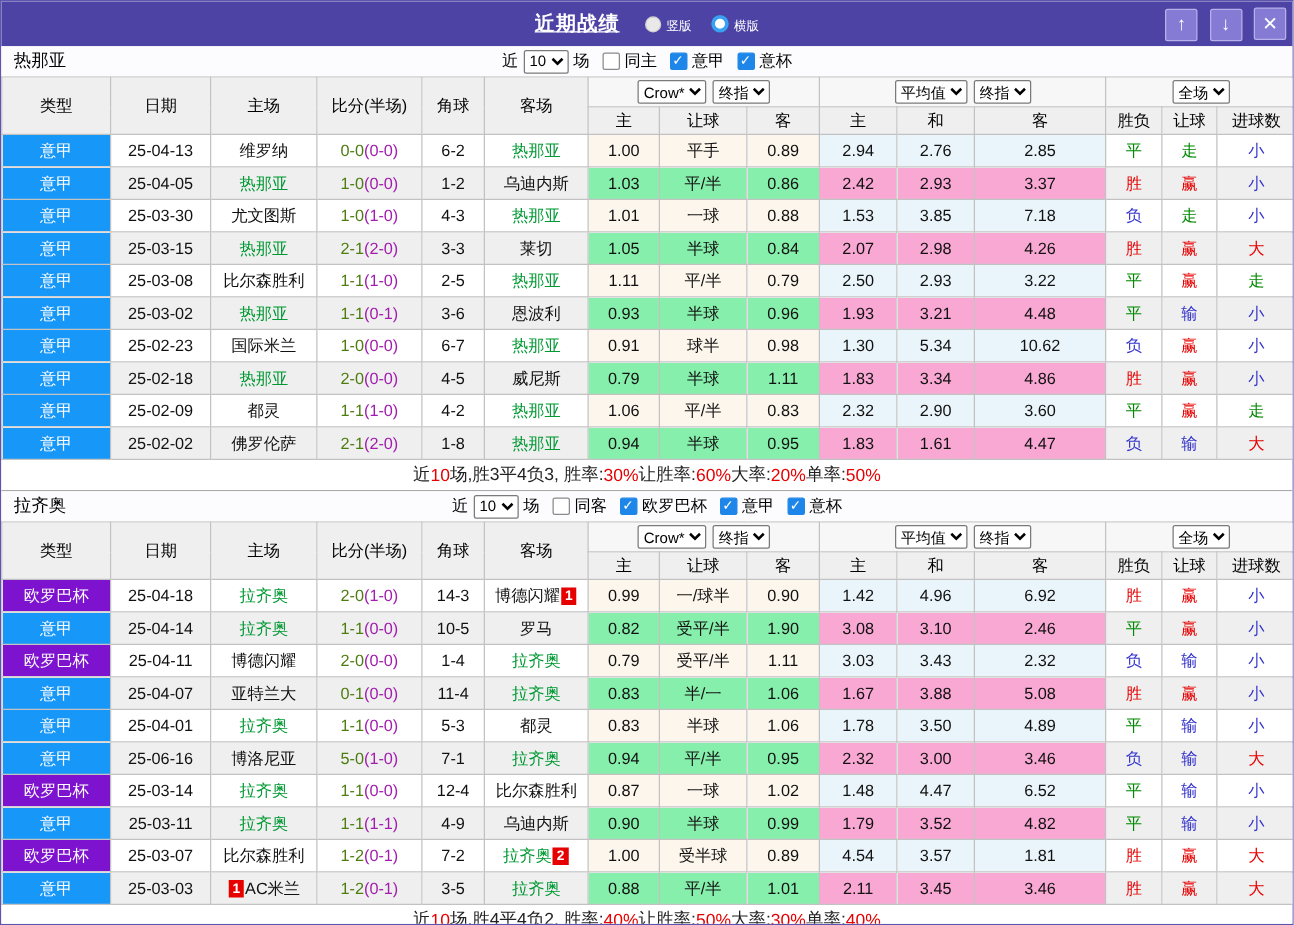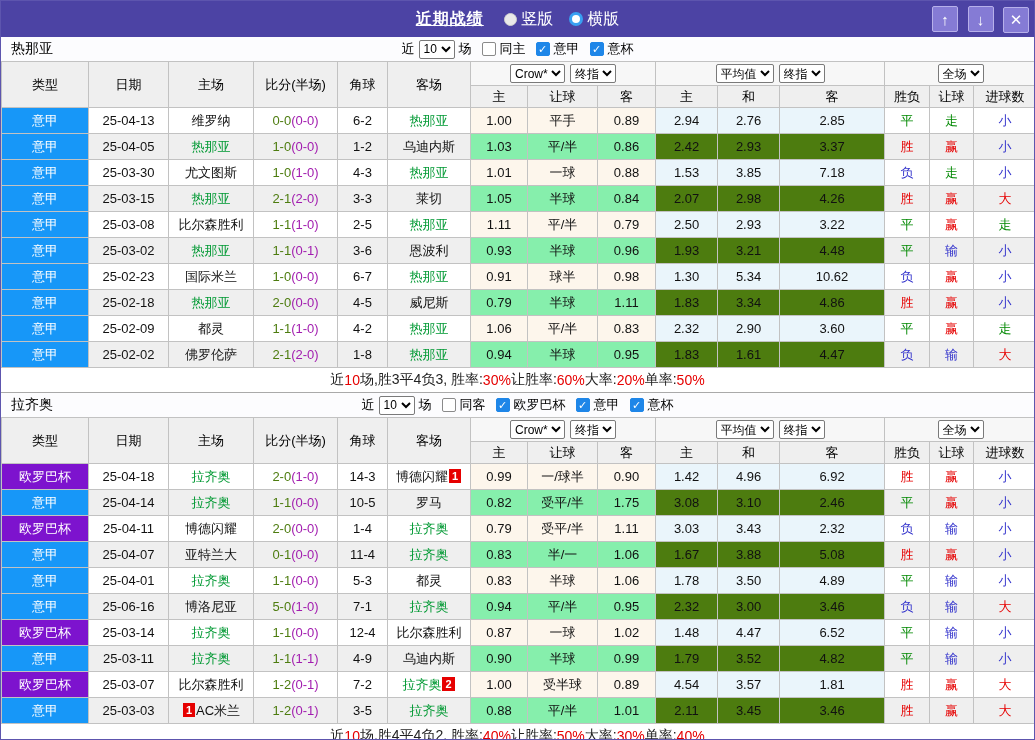--- a/index.html
+++ b/index.html
@@ -3,21 +3,21 @@
 <meta charset="utf-8">
 <style>
   * { margin:0; padding:0; box-sizing:border-box; }
   body { font-family:"Liberation Sans","DejaVu Sans",sans-serif; background:#fff; }
   .widget { width:1035px; height:740px; border:1px solid #5d55ae; overflow:hidden; background:#fff; }
 
   
   .titlebar { height:36px; background:#4c43a4; display:flex; align-items:center; position:relative; }
   .titlebar-center { flex:1; text-align:center; color:#fff; }
   .title { font-weight:bold; font-size:16px; letter-spacing:1px;text-decoration:underline; }
-  .radio-opt { margin-left:16px; font-size:16px; color:#fff; cursor:pointer; white-space:nowrap; }
+  .radio-opt { margin-left:16px; font-size:10px; color:#fff; cursor:pointer; white-space:nowrap; }
   .radio-dot { width:13px; height:13px; border-radius:50%; display:inline-block; vertical-align:-2px;
                margin-right:4px; background:#e9e9e9; border:1px solid #cfcfcf; }
   .radio-dot.sel { background:radial-gradient(circle,#ffffff 0 2px,#ffffff 2px 3px,#ffffff 3px); 
                    background:#fff; border:3px solid #39a0f2; width:14px; height:14px; }
   .win-buttons { position:absolute; right:5px; top:5px; }
   .win-btn { width:26px; height:26px; background:#857bd5; border:1px solid #b7b0ea; color:#fff;
              display:inline-flex; align-items:center; justify-content:center; font-size:15px;
              font-weight:bold; margin-left:5px; cursor:pointer; border-radius:2px; }
 
   
@@ -36,21 +36,21 @@
   thead th { font-weight:normal; font-size:13px; color:#000; }
   .grp-row th { height:24px; background:#f7f7f7; }
   .lbl-row th { height:22px; background:#efefef; }
   th.mainhdr { background:#efefef; }
   tbody td { height:26px; font-size:13px; color:#111; }
   tr.r0 td { background:#fff; }
   tr.r1 td { background:#efefef; }
   tr.r0 td.c-crow { background:#fdf6ec; }
   tr.r1 td.c-crow { background:#86efac; }
   tr.r0 td.c-avg  { background:#eaf5fb;margin-top:16px; }
-  tr.r1 td.c-avg  { background:#4d7c0f; }
+  tr.r1 td.c-avg  { background:#f9a8d4; }
   td.comp-sa { background:#1797f8 !important; color:#fff; }
   td.comp-eu { background:#7d13ce !important; color:#fff; }
   .ft { color:#4d7c0f; }
   .ht { color:#a21caf; }
   .hl { color:#009933; }
   .badge { display:inline-block; background:#e60000; color:#fff; font-size:11px; font-weight:bold;
            line-height:14px; padding:0 3px; margin:0 1px; vertical-align:1px; }
   .res-r { color:#e60000; } .res-g { color:#008800; } .res-b { color:#3333cc; }
 
   .summary { height:25px; display:flex; align-items:center; justify-content:center;
@@ -424,21 +424,21 @@
             </tr>
             <tr class="r1">
               <td class="comp-sa">意甲</td>
               <td>25-04-14</td>
               <td><span class="hl">拉齐奥</span></td>
               <td><span class="ft">1-1</span><span class="ht">(0-0)</span></td>
               <td>10-5</td>
               <td><span>罗马</span></td>
               <td class="c-crow">0.82</td>
               <td class="c-crow">受平/半</td>
-              <td class="c-crow">1.75</td>
+              <td class="c-crow">1.90</td>
               <td class="c-avg">3.08</td>
               <td class="c-avg">3.10</td>
               <td class="c-avg">2.46</td>
               <td class="res-g">平</td>
               <td class="res-r">赢</td>
               <td class="res-b">小</td>
             </tr>
             <tr class="r0">
               <td class="comp-eu">欧罗巴杯</td>
               <td>25-04-11</td>

